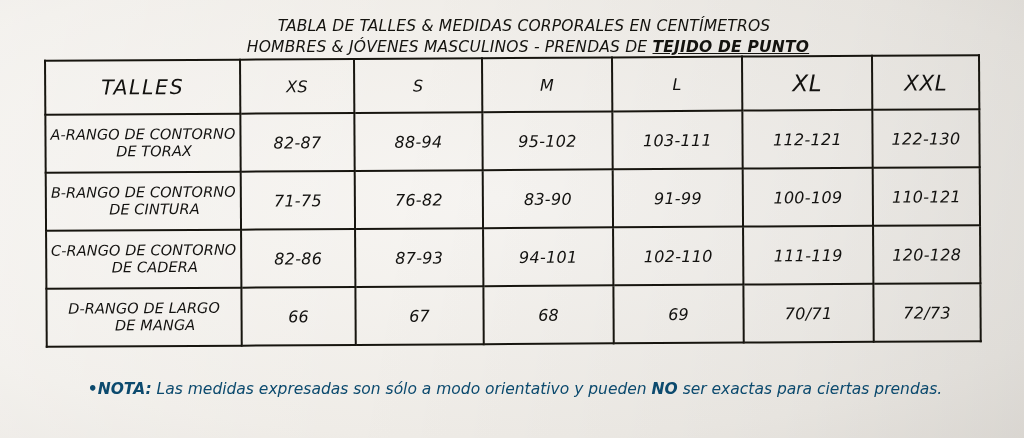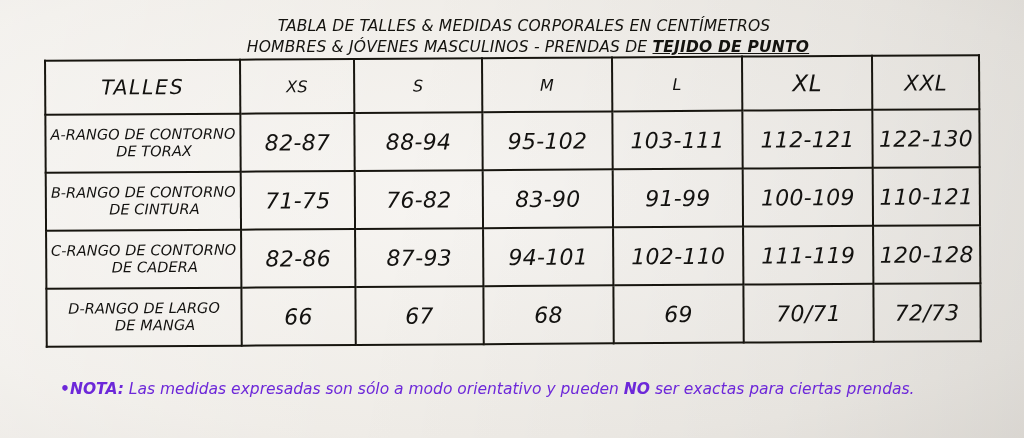--- a/index.html
+++ b/index.html
@@ -93,21 +93,21 @@
   tr.row td { height: 56px; }
   td.rowlabel {
     text-align: left;
     font-size: 14.5px;
     line-height: 17px;
     padding: 0 4px 0 6px;
     letter-spacing: .1px;
   }
   td.rowlabel .l2 { display: block; padding-left: 22px; }
   td.val {
-    font-size: 22px;
+    font-size: 16px;
     letter-spacing: .3px;
   }
 
   
   col.c-label { width: 195px; }
   col.c-xs  { width: 114px; }
   col.c-s   { width: 128px; }
   col.c-m   { width: 130px; }
   col.c-l   { width: 130px; }
   col.c-xl  { width: 130px; }
@@ -118,26 +118,26 @@
     transform: rotate(-0.35deg);
     transform-origin: 50% 0;
   }
 
   
   .note {
     position: absolute;
     left: 60px;
     top: 378px;
     width: 910px;
-    color: #6d28d9;
+    color: #0c4a6e;
     font-style: italic;
     font-family: "DejaVu Sans", sans-serif;
     font-size: 15.5px;
     line-height: 22px;
-    text-align: left;
+    text-align: center;
   }
   .note .b { font-weight: 700; }
   .note .dot { font-weight: 700; }
   .note-line-2 { display: block; }
 </style>
 </head>
 <body>
 
 <div class="page"></div>
 

